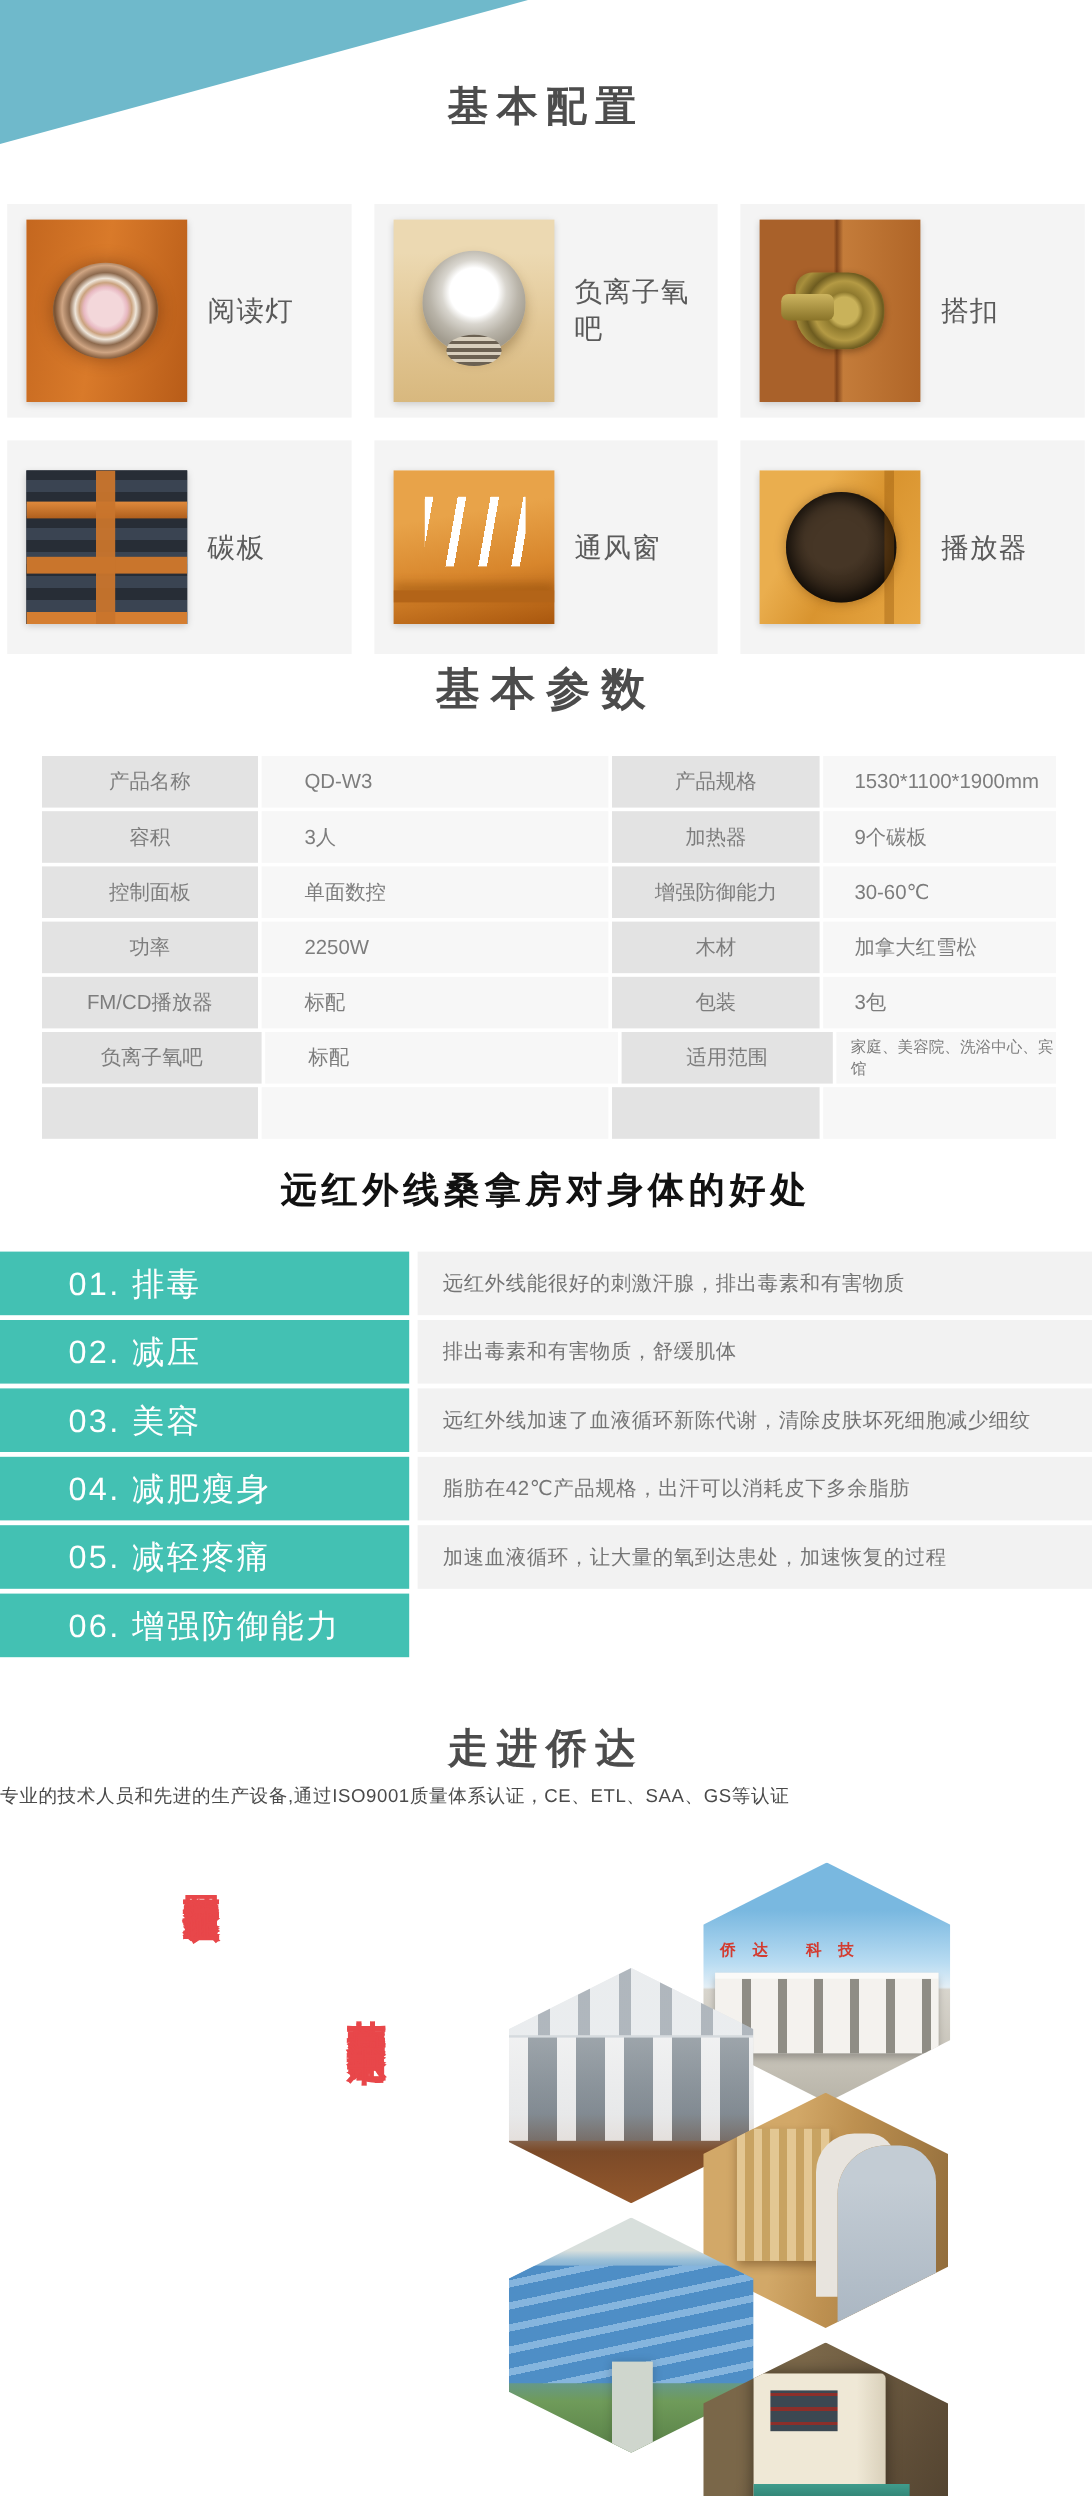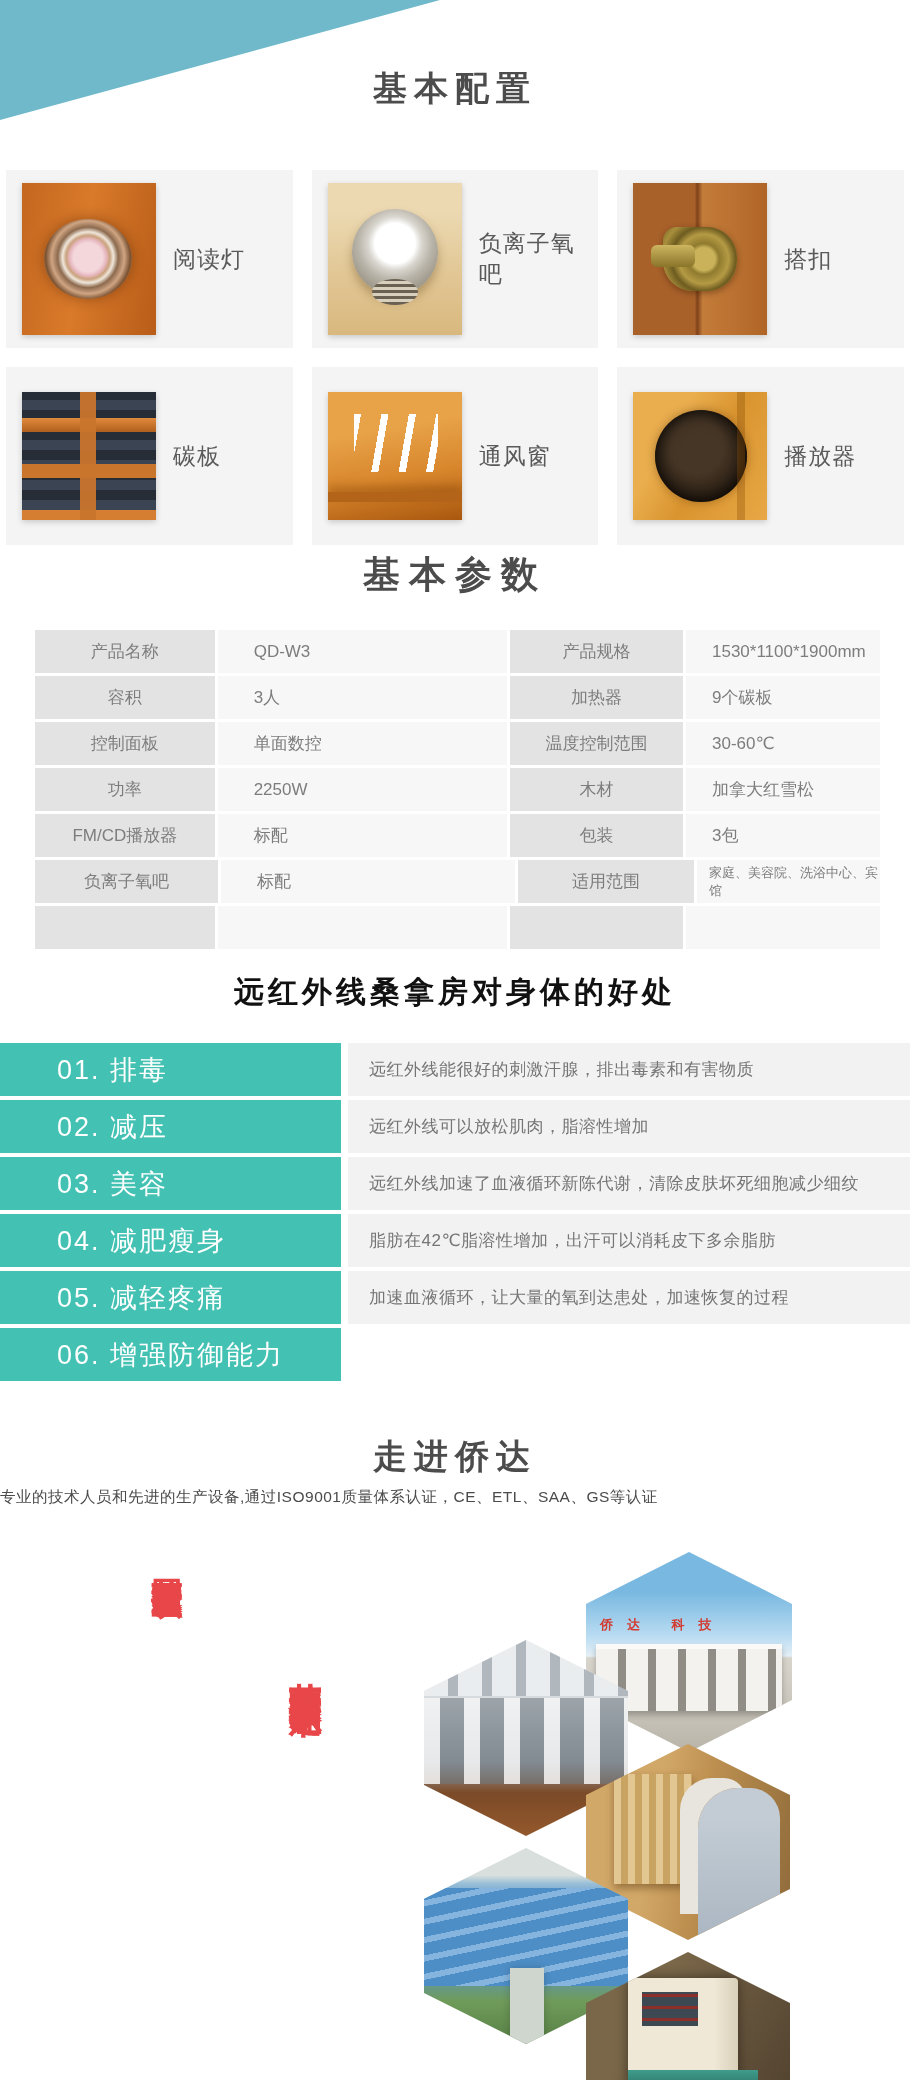--- a/index.html
+++ b/index.html
@@ -176,21 +176,21 @@
     </div>
     <div class="spec-row">
       <div class="cell lbl l-lbl">容积</div>
       <div class="cell val l-val">3人</div>
       <div class="cell lbl r-lbl">加热器</div>
       <div class="cell val r-val">9个碳板</div>
     </div>
     <div class="spec-row">
       <div class="cell lbl l-lbl">控制面板</div>
       <div class="cell val l-val">单面数控</div>
-      <div class="cell lbl r-lbl">温度控制范围</div>
+      <div class="cell lbl r-lbl">增强防御能力</div>
       <div class="cell val r-val">30-60℃</div>
     </div>
     <div class="spec-row">
       <div class="cell lbl l-lbl">功率</div>
       <div class="cell val l-val">2250W</div>
       <div class="cell lbl r-lbl">木材</div>
       <div class="cell val r-val">加拿大红雪松</div>
     </div>
     <div class="spec-row">
       <div class="cell lbl l-lbl">FM/CD播放器</div>
@@ -214,29 +214,29 @@
 
   <h2 class="t-benefit">远红外线桑拿房对身体的好处</h2>
 
   <div class="benefits">
     <div class="benefit-row">
       <div class="b-num">01. 排毒</div>
       <div class="b-desc">远红外线能很好的刺激汗腺，排出毒素和有害物质</div>
     </div>
     <div class="benefit-row">
       <div class="b-num">02. 减压</div>
-      <div class="b-desc">远红外线可以放松肌肉，脂溶性增加</div>
+      <div class="b-desc">排出毒素和有害物质，舒缓肌体</div>
     </div>
     <div class="benefit-row">
       <div class="b-num">03. 美容</div>
       <div class="b-desc">远红外线加速了血液循环新陈代谢，清除皮肤坏死细胞减少细纹</div>
     </div>
     <div class="benefit-row">
       <div class="b-num">04. 减肥瘦身</div>
-      <div class="b-desc">脂肪在42℃脂溶性增加，出汗可以消耗皮下多余脂肪</div>
+      <div class="b-desc">脂肪在42℃产品规格，出汗可以消耗皮下多余脂肪</div>
     </div>
     <div class="benefit-row">
       <div class="b-num">05. 减轻疼痛</div>
       <div class="b-desc">加速血液循环，让大量的氧到达患处，加速恢复的过程</div>
     </div>
     <div class="benefit-row">
       <div class="b-num">06. 增强防御能力</div>
     </div>
   </div>
 

